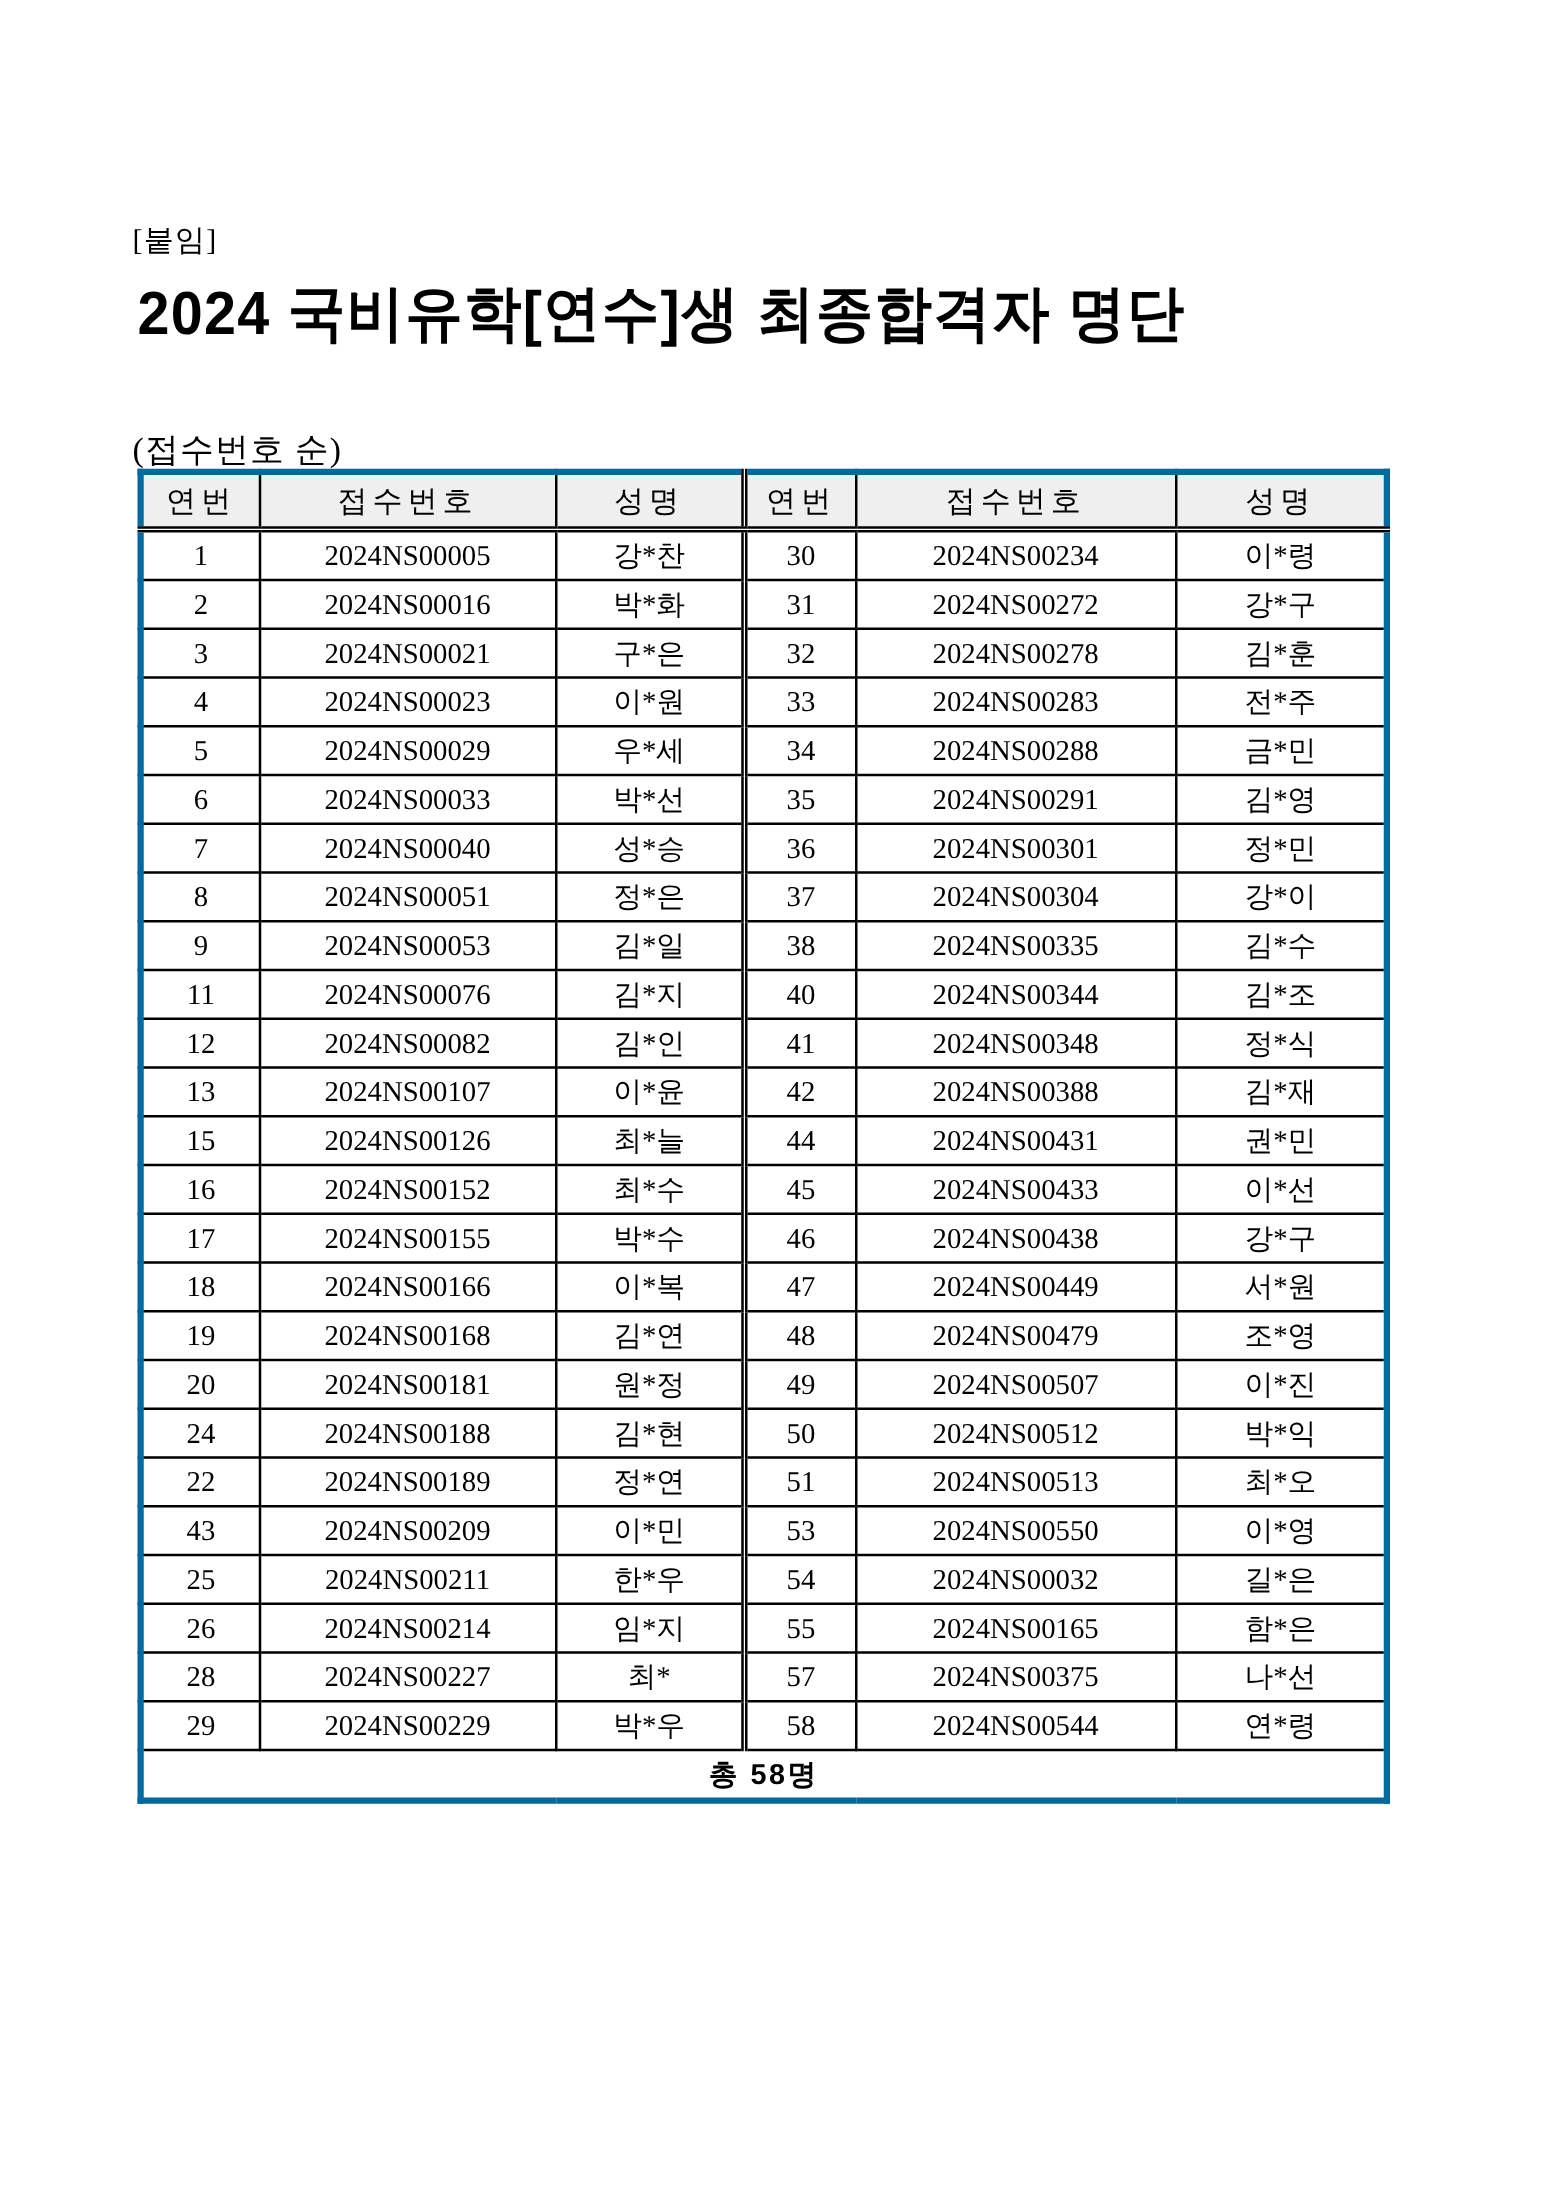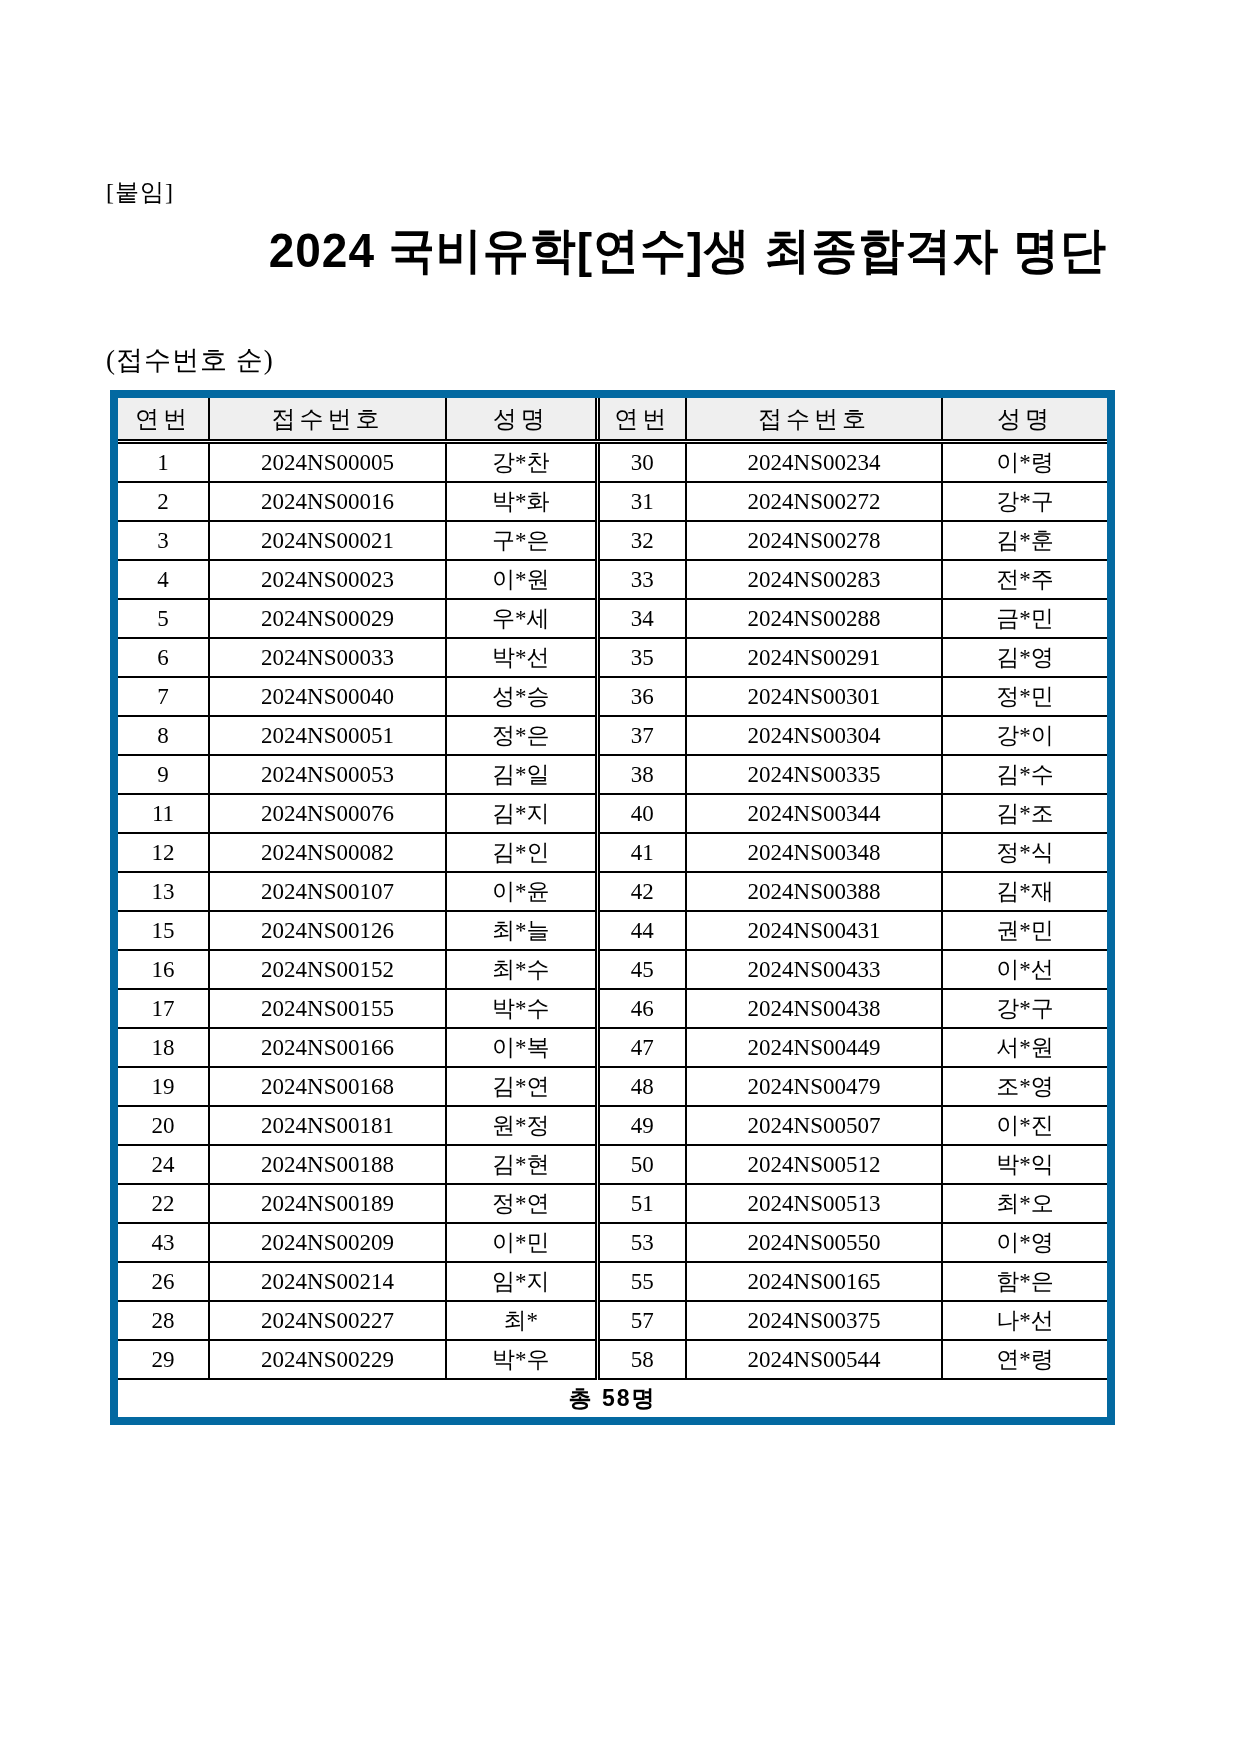--- a/index.html
+++ b/index.html
@@ -10,36 +10,36 @@
     color:#000;
     font-family:"Liberation Serif","DejaVu Serif",serif;
     overflow:hidden;
   }
   .attach {
     position:absolute; top:176px; left:106px;
     font-size:24px; letter-spacing:1px;
   }
   .titlebar {
     position:absolute; top:220px; left:110px; width:997px;
-    text-align:right;
+    text-align:left;
   }
   .title {
     font-family:"Liberation Sans","DejaVu Sans",sans-serif;
     font-weight:bold; font-size:46px; letter-spacing:1px;
     transform:scaleY(1.06);
     white-space:nowrap; display:inline-block;
   }
   .subtitle {
     position:absolute; top:342px; left:106px;
     font-size:27px; letter-spacing:1px;
   }
   table.list {
-    position:absolute; top:390px; left:110px;
+    position:absolute; top:375px; left:110px;
     width:997px; border-collapse:collapse; table-layout:fixed;
-    border:8px solid #0369a1;
+    border:5px solid #0369a1;
   }
   table.list th, table.list td {
     border:2px solid #000;
     text-align:center; vertical-align:middle;
     overflow:hidden; white-space:nowrap;
     padding:0;
   }
   table.list th {
     background:#efefef;
     font-weight:normal; font-size:24px; letter-spacing:4px;
@@ -249,20 +249,28 @@
         </tr>
         <tr>
           <td>43</td>
           <td>2024NS00209</td>
           <td>이*민</td>
           <td class="sep">53</td>
           <td>2024NS00550</td>
           <td>이*영</td>
         </tr>
         <tr>
+          <td>25</td>
+          <td>2024NS00211</td>
+          <td>한*우</td>
+          <td class="sep">54</td>
+          <td>2024NS00032</td>
+          <td>길*은</td>
+        </tr>
+        <tr>
           <td>26</td>
           <td>2024NS00214</td>
           <td>임*지</td>
           <td class="sep">55</td>
           <td>2024NS00165</td>
           <td>함*은</td>
         </tr>
         <tr>
           <td>28</td>
           <td>2024NS00227</td>

